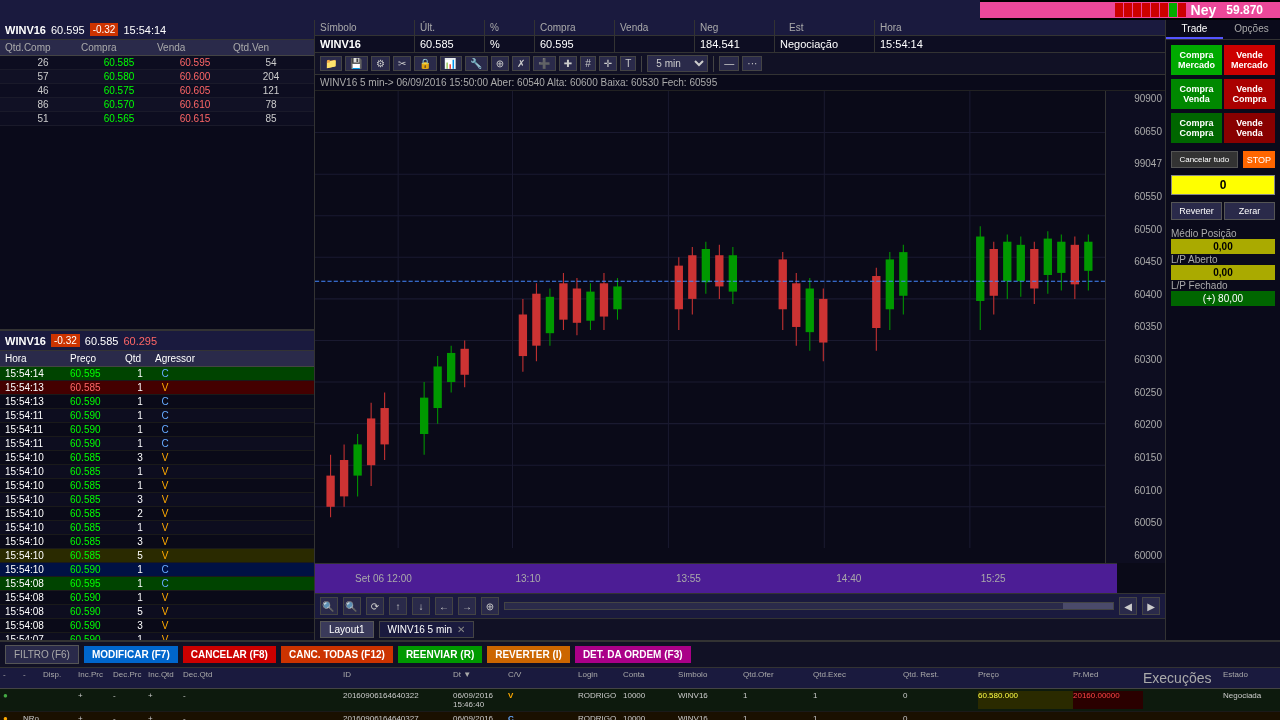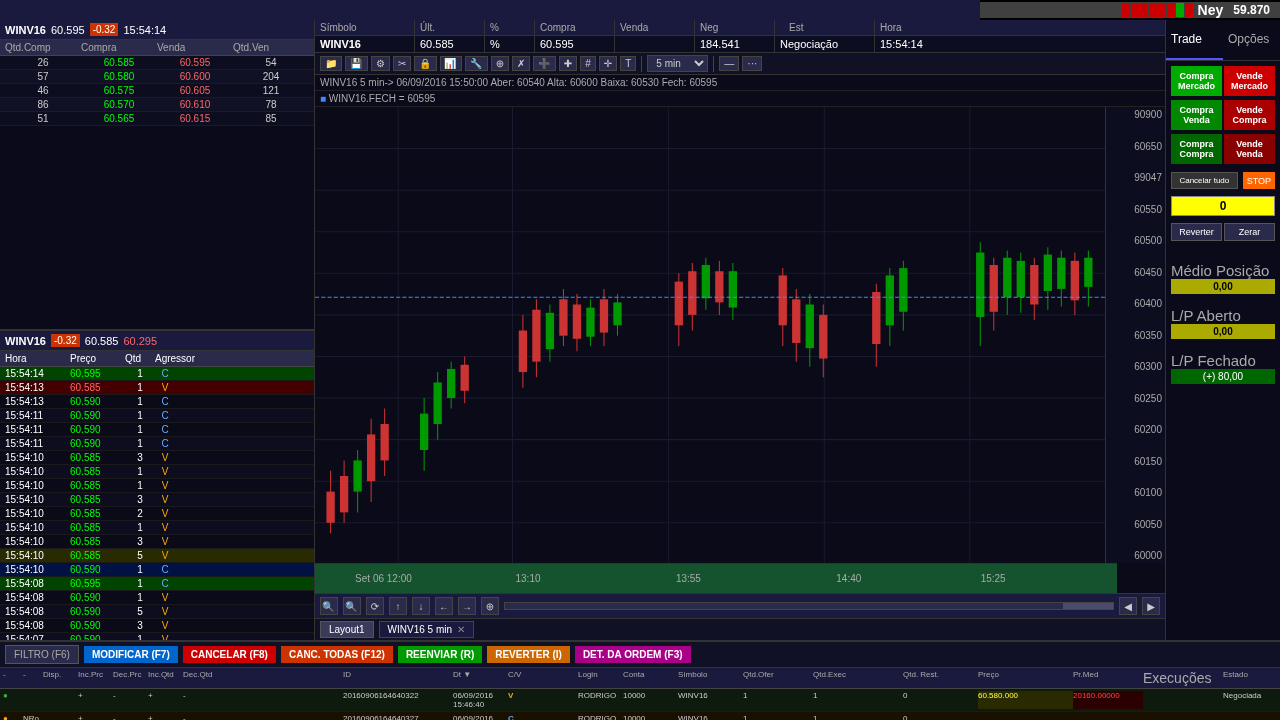--- a/index.html
+++ b/index.html
@@ -1,20 +1,20 @@
 <!DOCTYPE html>
 <html><head>
   <meta charset="utf-8">
   <style>
     * { margin: 0; padding: 0; box-sizing: border-box; }
     body { background: #1a1a2e; color: #fff; font-family: Arial, sans-serif; font-size: 11px; width: 1280px; height: 720px; overflow: hidden; }
     
     .top-bar { display: flex; height: 20px; background: #000; align-items: center; }
     .top-bar-left { flex: 1; background: #1a1a3e; height: 100%; }
-    .top-bar-right { width: 300px; display: flex; align-items: center; justify-content: flex-end; padding-right: 10px; background: #404040; }
+    .top-bar-right { width: 300px; display: flex; align-items: center; justify-content: flex-end; padding-right: 17px; background: #ec4899; }
     .price-indicator { color: #fff; font-size: 12px; font-weight: bold; }
     .red-bars { display: flex; gap: 1px; margin-right: 5px; }
     .red-bar { width: 8px; height: 14px; background: #cc0000; }
     .green-bar { width: 8px; height: 14px; background: #00aa00; }
     
     .main-content { display: flex; height: 620px; }
     
     
     .left-panel { width: 315px; background: #0a0a1a; border-right: 1px solid #333; display: flex; flex-direction: column; }
     
@@ -69,35 +69,35 @@
     
     .chart-info { background: #0a0a1a; padding: 2px 5px; font-size: 10px; color: #aaa; border-bottom: 1px solid #222; }
     
     .chart-area { flex: 1; position: relative; background: #0a0a18; overflow: hidden; }
     
     .price-axis { position: absolute; right: 0; top: 0; bottom: 30px; width: 60px; background: #0d0d20; border-left: 1px solid #333; display: flex; flex-direction: column; justify-content: space-between; padding: 2px 0; }
     .price-label { color: #aaa; font-size: 10px; text-align: right; padding-right: 3px; }
     
     .chart-svg { position: absolute; left: 0; top: 0; right: 60px; bottom: 30px; }
     
-    .time-axis { position: absolute; bottom: 0; left: 0; right: 48px; height: 30px; background: #14532d; border-top: 1px solid #333; display: flex; align-items: center; }
+    .time-axis { position: absolute; bottom: 0; left: 0; right: 48px; height: 30px; background: #4c1d95; border-top: 1px solid #333; display: flex; align-items: center; }
     .time-label { color: #aaa; font-size: 10px; position: absolute; }
     
     .chart-bottom-bar { display: flex; align-items: center; background: #1a1a3e; padding: 3px 5px; border-top: 1px solid #333; gap: 5px; }
     .zoom-btn { background: #2a2a4a; border: 1px solid #444; color: #ccc; width: 18px; height: 18px; display: flex; align-items: center; justify-content: center; cursor: pointer; font-size: 10px; }
     .layout-btn { background: #3a3a5a; border: 1px solid #555; color: #fff; padding: 2px 8px; font-size: 10px; cursor: pointer; }
     .scroll-track { flex: 1; height: 8px; background: #2a2a4a; border: 1px solid #444; position: relative; }
     .scroll-thumb { position: absolute; right: 0; top: 0; bottom: 0; width: 50px; background: #4a4a6a; }
     .scroll-arrow { background: #2a2a4a; border: 1px solid #444; color: #ccc; width: 18px; height: 18px; display: flex; align-items: center; justify-content: center; cursor: pointer; font-size: 10px; }
     
     
     .right-panel { width: 115px; background: #0a0a1a; border-left: 1px solid #333; display: flex; flex-direction: column; }
     
     .trade-tabs { display: flex; border-bottom: 1px solid #333; }
-    .trade-tab { flex: 1; padding: 12px 5px; font-size: 12px; cursor: pointer; color: #aaa; border-bottom: 2px solid transparent; }
+    .trade-tab { flex: 1; padding: 3px 5px; text-align: center; font-size: 10px; cursor: pointer; color: #aaa; border-bottom: 2px solid transparent; }
     .trade-tab.active { color: #fff; border-bottom: 2px solid #5555ff; }
     
     .buy-sell-buttons { padding: 5px; display: flex; flex-direction: column; gap: 4px; }
     .btn-compra-mercado { background: #00aa00; color: #fff; border: none; padding: 5px 3px; font-size: 10px; font-weight: bold; cursor: pointer; width: 100%; }
     .btn-vende-mercado { background: #cc0000; color: #fff; border: none; padding: 5px 3px; font-size: 10px; font-weight: bold; cursor: pointer; width: 100%; }
     .btn-compra-venda { background: #008800; color: #fff; border: none; padding: 5px 3px; font-size: 10px; font-weight: bold; cursor: pointer; width: 100%; }
     .btn-vende-compra { background: #aa0000; color: #fff; border: none; padding: 5px 3px; font-size: 10px; font-weight: bold; cursor: pointer; width: 100%; }
     .btn-compra-compra { background: #006600; color: #fff; border: none; padding: 5px 3px; font-size: 10px; font-weight: bold; cursor: pointer; width: 100%; }
     .btn-vende-venda { background: #880000; color: #fff; border: none; padding: 5px 3px; font-size: 10px; font-weight: bold; cursor: pointer; width: 100%; }
     
@@ -107,21 +107,21 @@
     .btn-cancelar { background: #333; color: #fff; border: 1px solid #555; padding: 3px 4px; font-size: 9px; cursor: pointer; flex: 1; }
     .btn-stop { background: #ff6600; color: #fff; border: none; padding: 3px 4px; font-size: 9px; cursor: pointer; }
     
     .qty-input { background: #ffff00; color: #000; border: 1px solid #888; width: 100%; text-align: center; font-size: 12px; font-weight: bold; padding: 2px; margin-top: 3px; }
     
     .reverter-zerar { display: flex; gap: 2px; margin-top: 3px; }
     .btn-reverter { background: #2a2a4a; color: #fff; border: 1px solid #555; padding: 3px 4px; font-size: 9px; cursor: pointer; flex: 1; }
     .btn-zerar { background: #2a2a4a; color: #fff; border: 1px solid #555; padding: 3px 4px; font-size: 9px; cursor: pointer; flex: 1; }
     
     .position-info { padding: 3px 5px; }
-    .pos-label { color: #aaa; font-size: 15px; margin-top: 13px; }
+    .pos-label { color: #aaa; font-size: 10px; margin-top: 0; }
     .pos-value-yellow { background: #aaaa00; color: #000; text-align: center; padding: 2px; font-size: 10px; font-weight: bold; }
     .pos-value-green { background: #006600; color: #fff; text-align: center; padding: 2px; font-size: 10px; }
     
     
     .bottom-section { height: 100px; background: #0a0a18; border-top: 2px solid #333; display: flex; flex-direction: column; }
     
     .bottom-toolbar { display: flex; align-items: center; background: #111125; padding: 3px 5px; gap: 5px; border-bottom: 1px solid #333; }
     .filter-btn { background: #2a2a4a; color: #aaa; border: 1px solid #555; padding: 3px 8px; font-size: 10px; cursor: pointer; }
     .modificar-btn { background: #0066cc; color: #fff; border: none; padding: 3px 8px; font-size: 10px; cursor: pointer; font-weight: bold; }
     .cancelar-btn { background: #cc0000; color: #fff; border: none; padding: 3px 8px; font-size: 10px; cursor: pointer; font-weight: bold; }
@@ -409,24 +409,20 @@
         <option>5 min</option>
         <option>1 min</option>
         <option>15 min</option>
       </select>
       <div class="toolbar-separator"></div>
       <button class="toolbar-btn">—</button>
       <button class="toolbar-btn">···</button>
     </div>
 
     <div class="chart-info">WINV16 5 min-&gt; 06/09/2016 15:50:00 Aber: 60540 Alta: 60600 Baixa: 60530 Fech: 60595</div>
-    <div class="chart-info">
-      <span style="color:#4488ff;">■ </span>
-      <span>WINV16.FECH = 60595</span>
-    </div>
 
     <div class="chart-area" id="chart-area">
 
       <div class="price-axis" id="price-axis">
           <div class="price-label">90900</div>
           <div class="price-label">60650</div>
           <div class="price-label">99047</div>
           <div class="price-label">60550</div>
           <div class="price-label">60500</div>
           <div class="price-label">60450</div>

